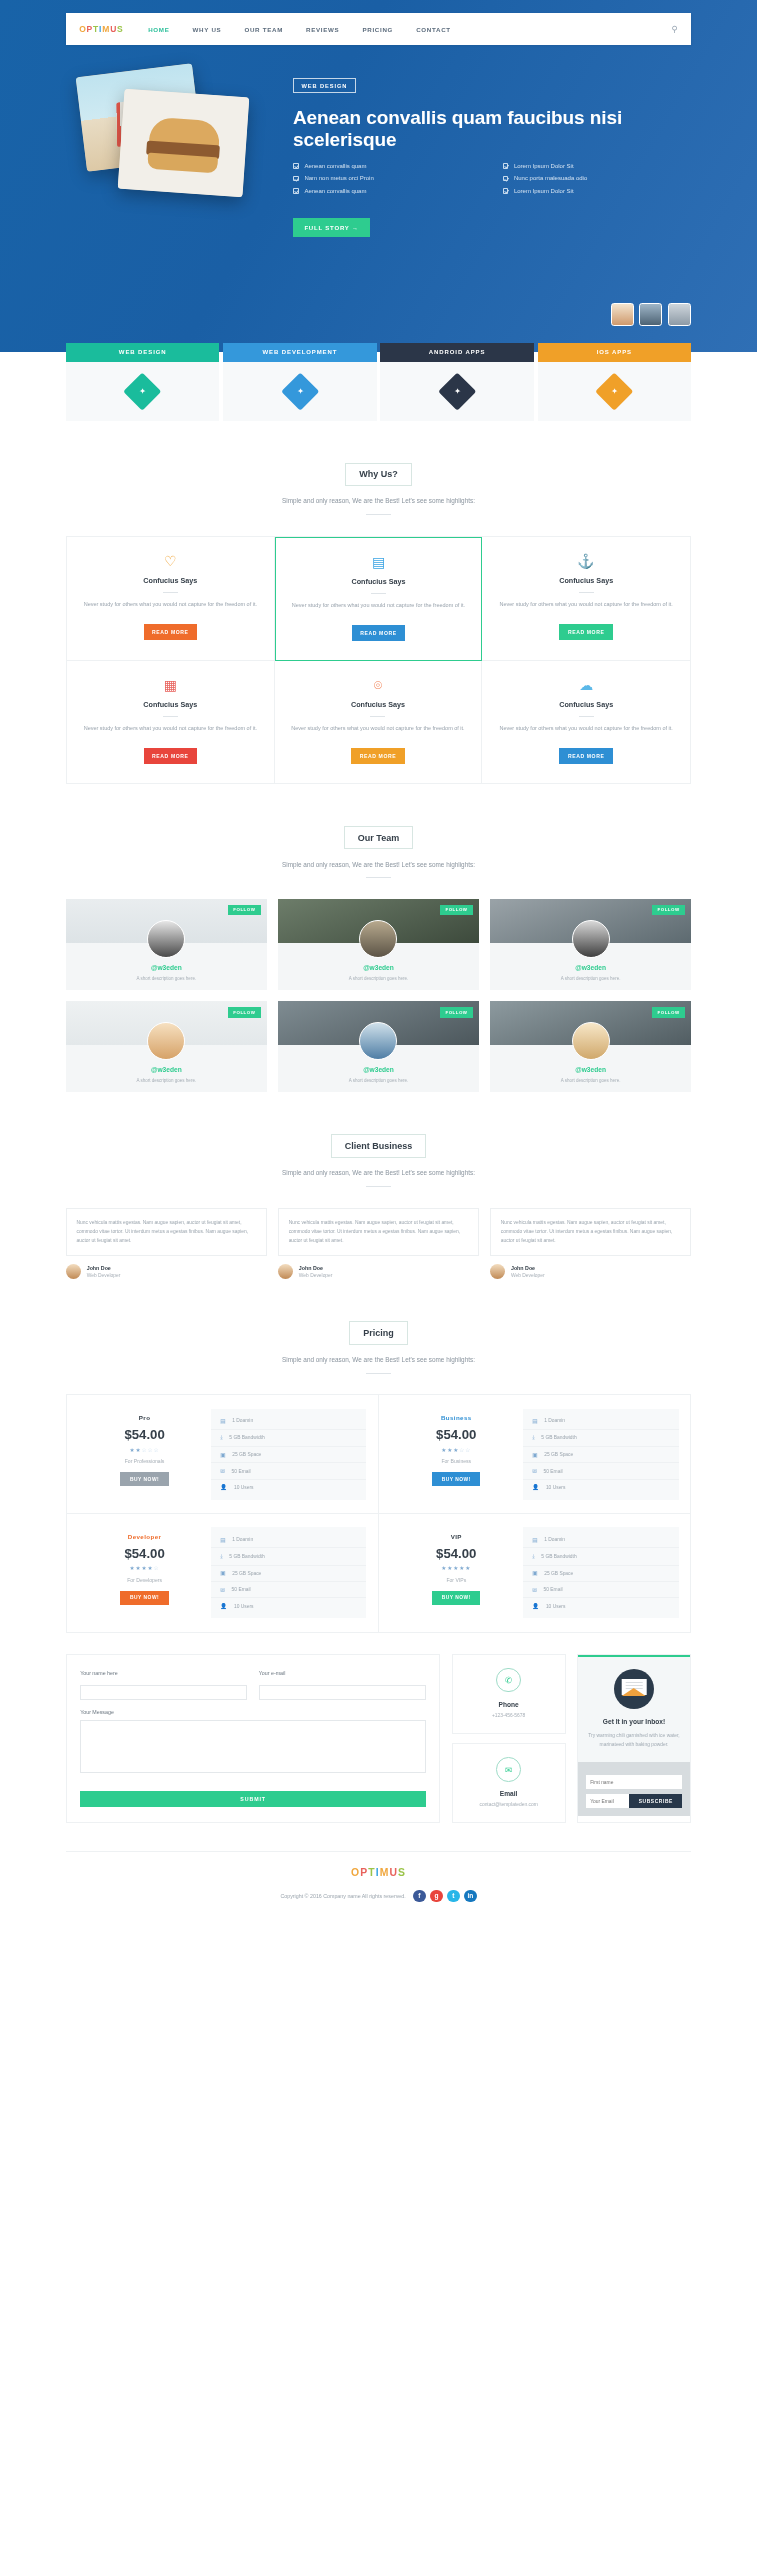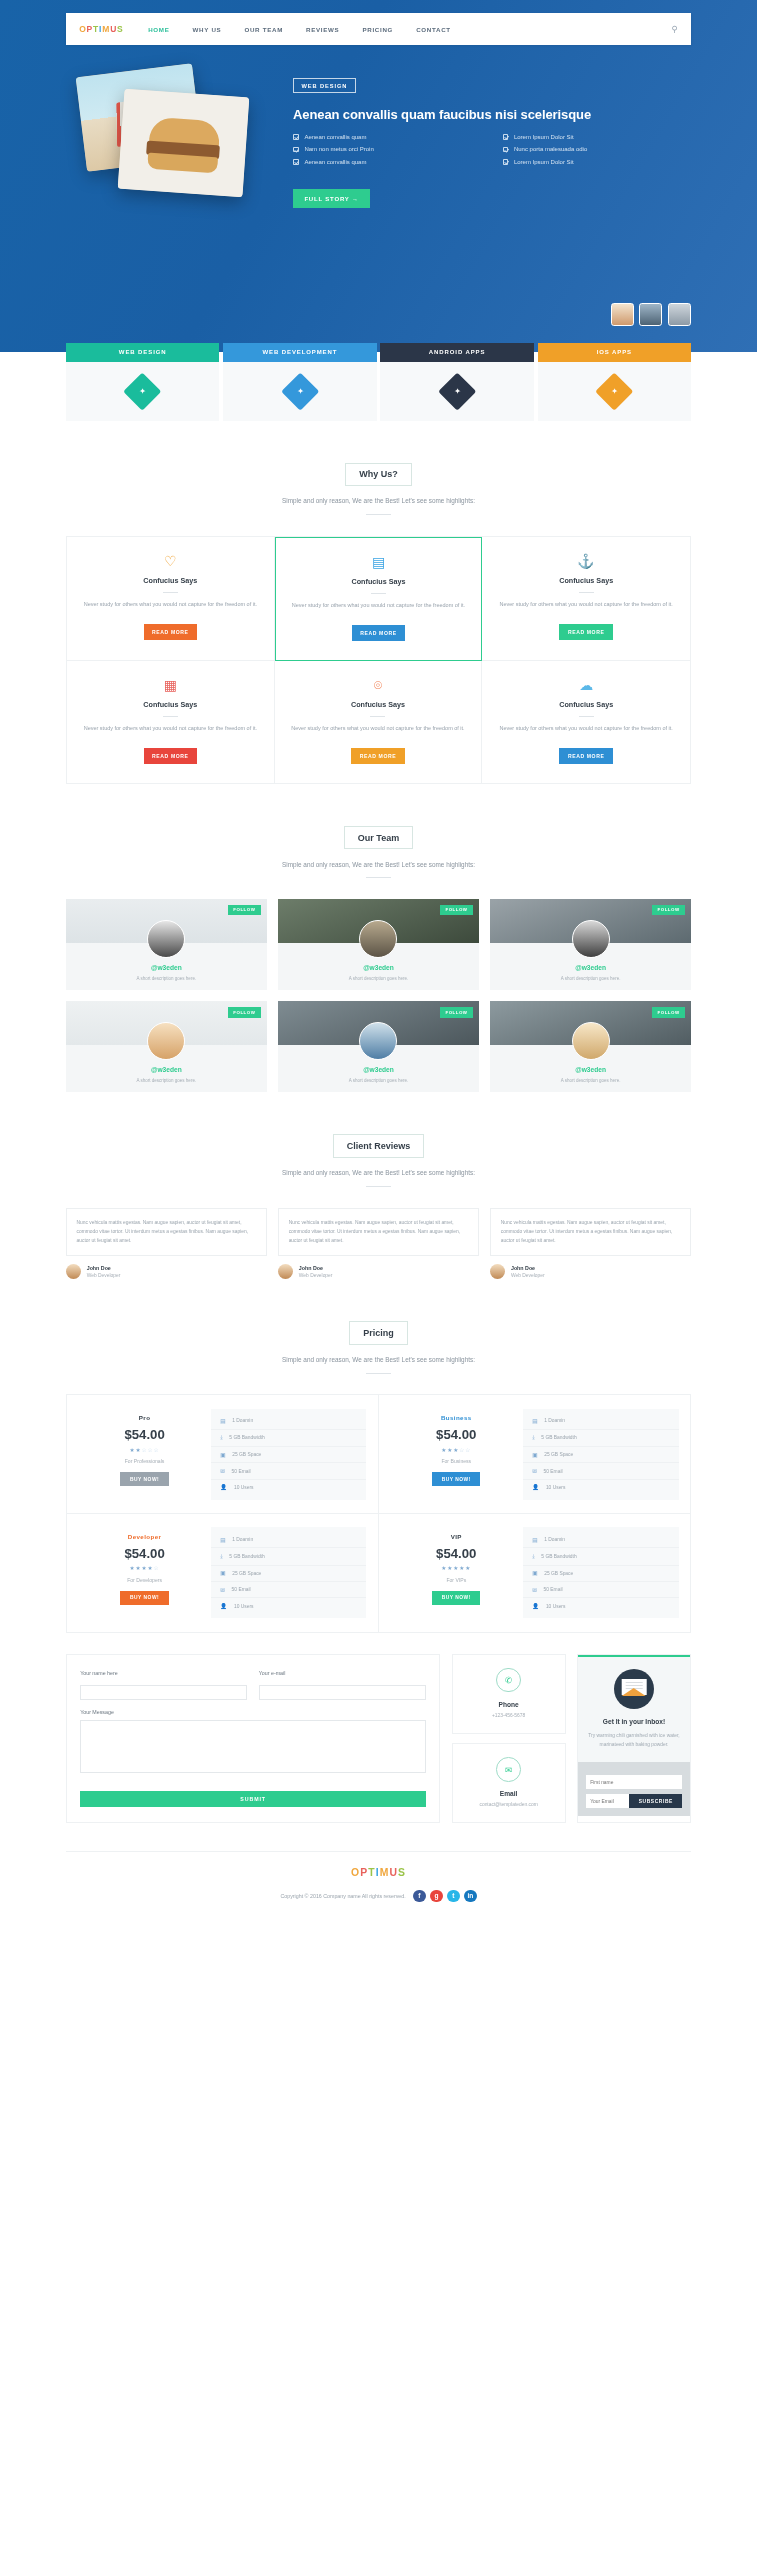--- a/index.html
+++ b/index.html
@@ -85,21 +85,21 @@
     background: #d9a75c; border-radius: 2.8px 2.8px 9.5px 9.5px;
   }
 
   .hero-right { flex: 1; padding-top: 3.8px; }
   .badge-tag {
     display: inline-block; border: 0.9px solid rgba(255,255,255,.75);
     color: #fff; font-size: 5.7px; font-weight: 700; letter-spacing: 0.9px;
     padding: 3.8px 7.6px; margin-bottom: 13.2px;
   }
   .hero-title {
-    color: #fff; font-size: 13px; font-weight: 700; letter-spacing: -0.1px;
+    color: #fff; font-size: 19px; font-weight: 700; letter-spacing: -0.1px;
     margin-bottom: 12.3px;
   }
   .hero-lists { display: flex; gap: 21px; margin-bottom: 15px; }
   .hero-lists ul { list-style: none; flex: 1; }
   .hero-lists li {
     color: #d4e3f2; font-size: 6px; margin-bottom: 6.6px;
     display: flex; align-items: center; gap: 5.7px;
   }
   .tick {
     width: 5.7px; height: 5.7px; border: 0.8px solid #c7dbee; border-radius: 0.9px;
@@ -536,21 +536,21 @@
           <div class="member-body">
             <div class="member-handle">@w3eden</div>
             <div class="member-desc">A short description goes here.</div>
           </div>
         </div>
       </div>
   </div>
 
   <div class="section">
     <div class="sec-head">
-      <div class="sec-title">Client Reviews</div>
+      <div class="sec-title">Client Business</div>
       <div class="sec-sub">Simple and only reason, We are the Best! Let's see some highlights:</div>
       <div class="sec-dash"></div>
     </div>
     <div class="reviews" id="reviews-grid">
         <div>
           <div class="review-bubble">Nunc vehicula mattis egestas. Nam augue sapien, auctor ut feugiat sit amet, commodo vitae tortor. Ut interdum metus a egestas finibus. Nam augue sapien, auctor ut feugiat sit amet.</div>
           <div class="review-person">
             <div class="rp-av"></div>
             <div>
               <div class="rp-name">John Doe</div>

